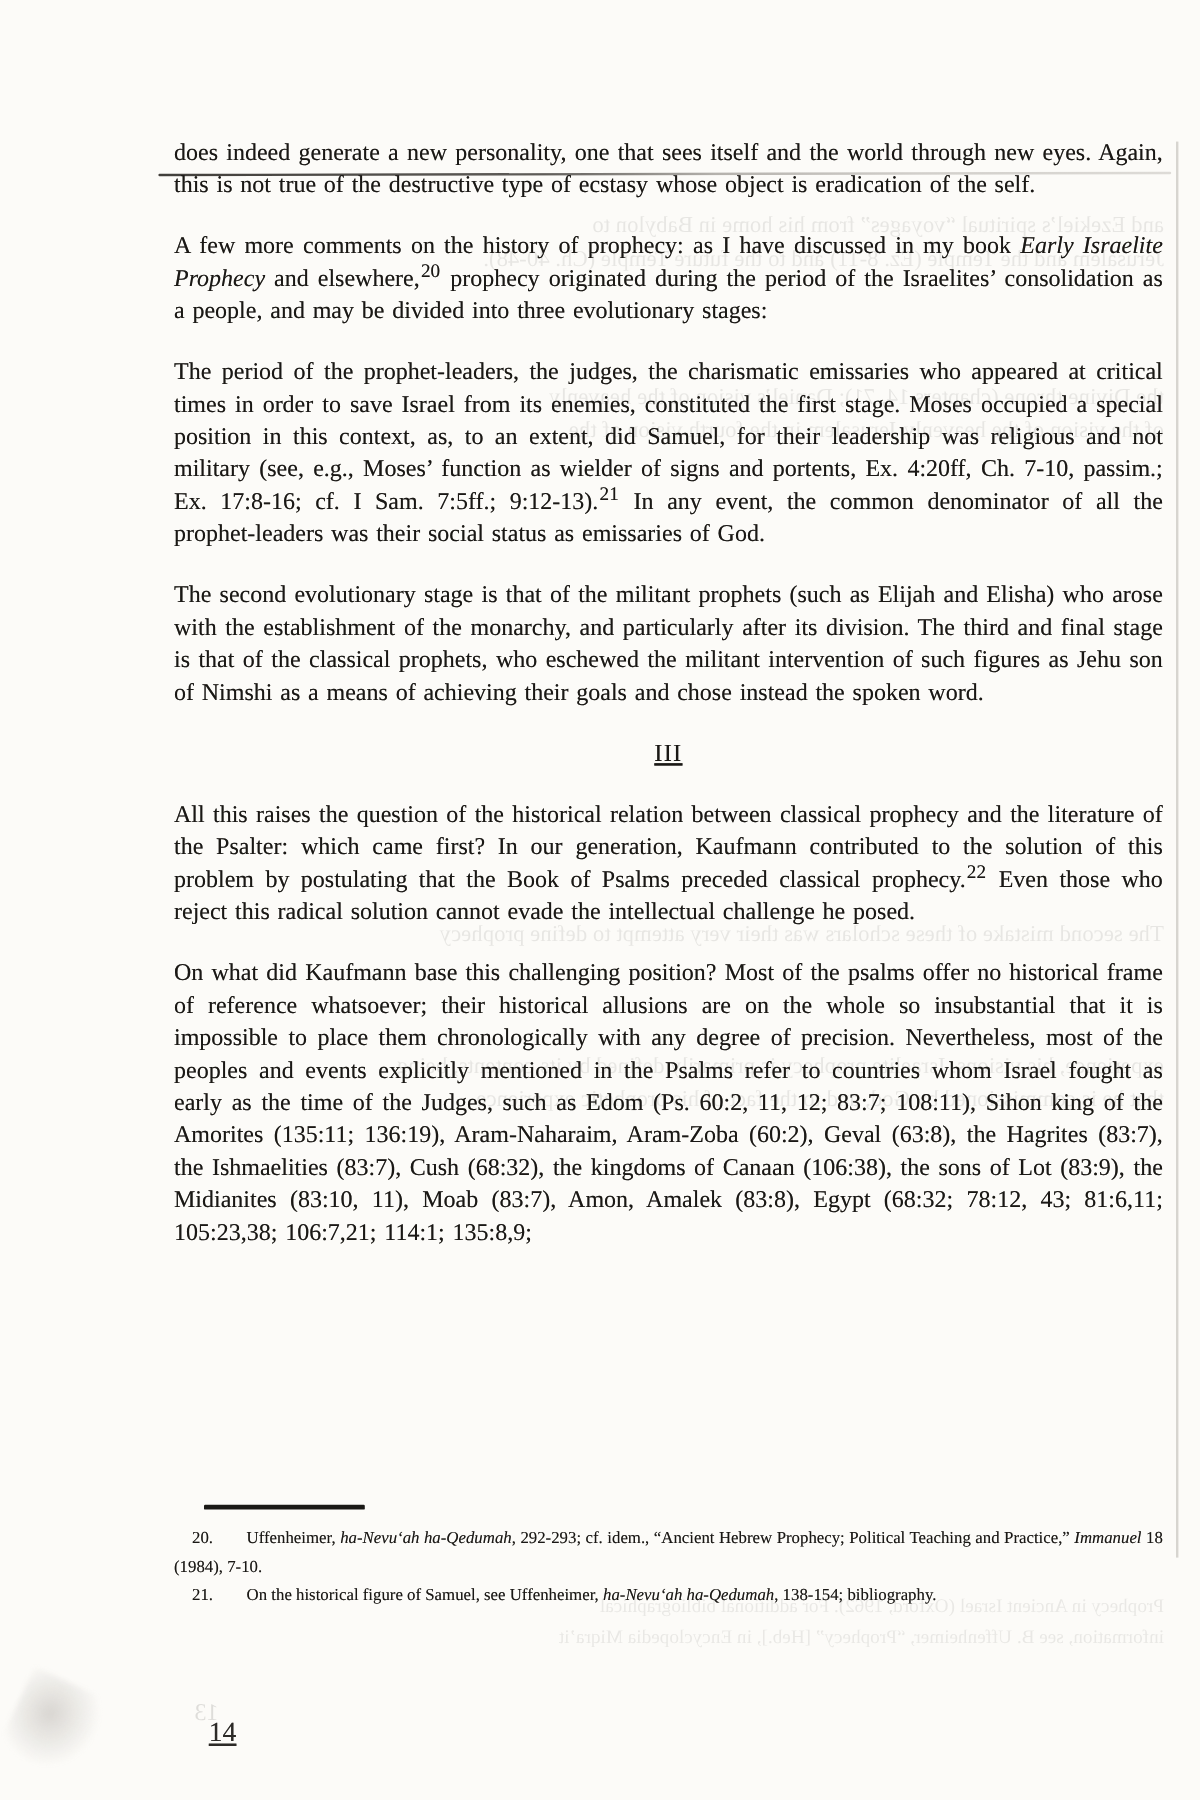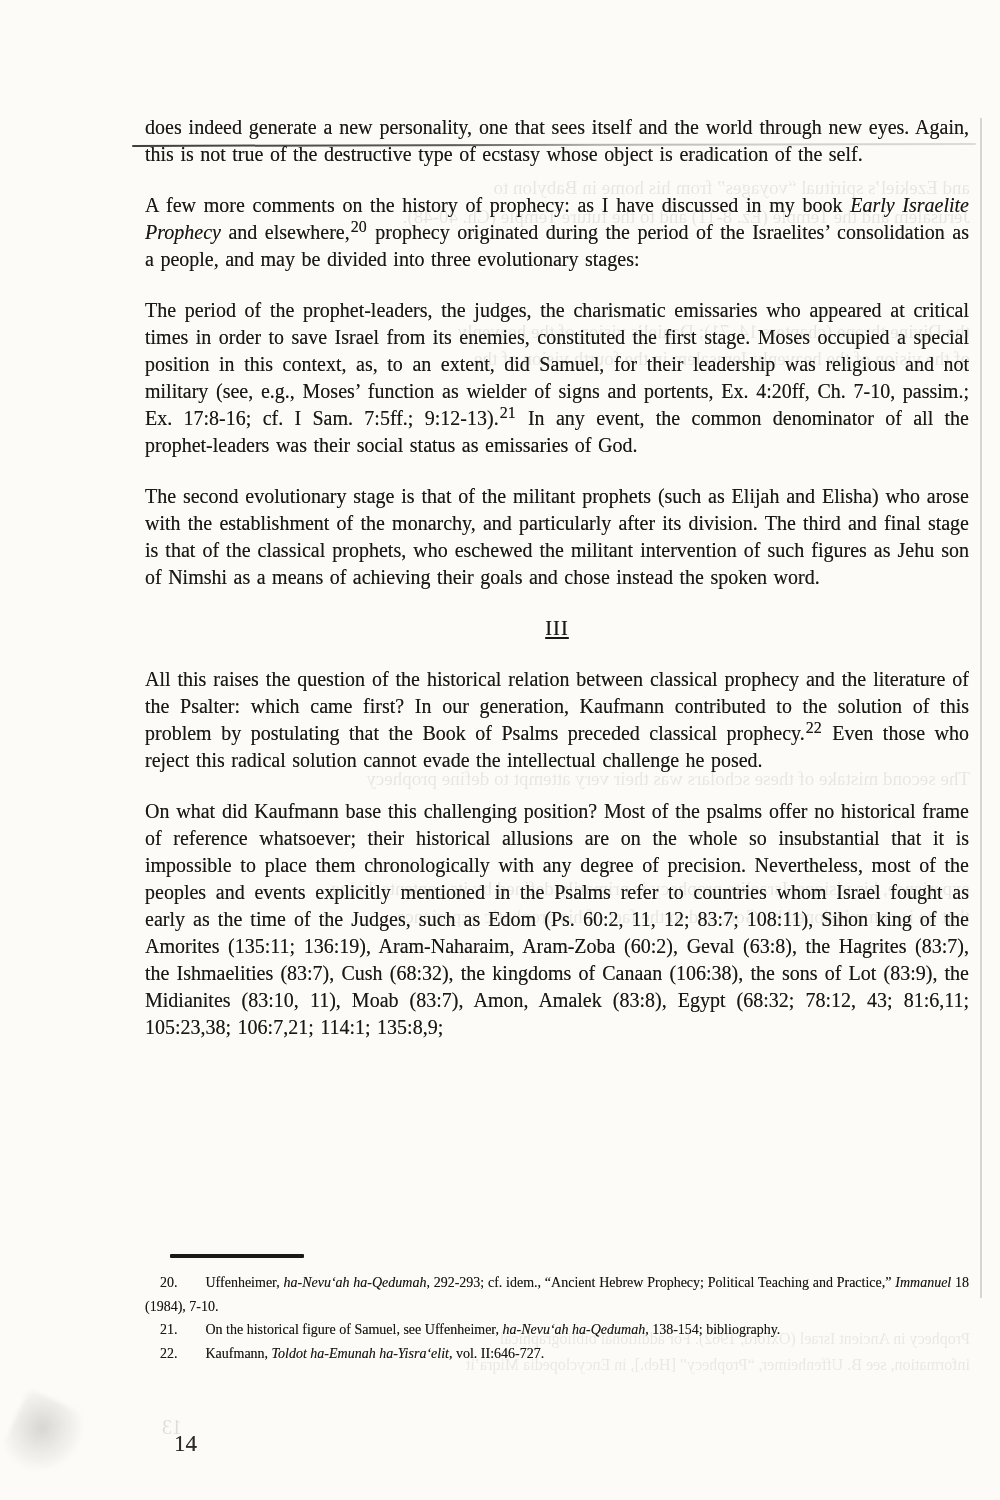--- a/index.html
+++ b/index.html
@@ -83,20 +83,21 @@
   .fn-num { margin-right: 28px; }
 
   
   .page-num {
     position: absolute;
     left: 174px;
     top: 1431px;
     font-size: 23px;
     color: #2c2a27;
     text-shadow: 0 0 0.3px rgba(20,18,15,0.5);
+    text-decoration: underline;
   }
 
   
   .bleed {
     position: absolute;
     left: 140px;
     width: 830px;
     transform: scaleX(-1);
     opacity: 0.11;
     color: #4b4a45;
@@ -174,18 +175,17 @@
 
   </main>
 
   <section class="footnotes">
     <div class="fn-rule"></div>
 
     <p class="fn"><span class="fn-num">20.</span><span>Uffenheimer, </span><em>ha-Nevu‘ah ha-Qedumah</em><span>, 292-293; cf. idem., “Ancient Hebrew Prophecy; Political Teaching and Practice,” </span><em>Immanuel</em><span> 18 (1984), 7-10.</span></p>
 
     <p class="fn"><span class="fn-num">21.</span><span>On the historical figure of Samuel, see Uffenheimer, </span><em>ha-Nevu‘ah ha-Qedumah</em><span>, 138-154; bibliography.</span></p>
 
-    <p class="fn"><span class="fn-num">22.</span><span>Kaufmann, </span><em>Toldot ha-Emunah ha-Yisra‘elit</em><span>, vol. II:646-727.</span></p>
   </section>
 
   <div class="page-num">14</div>
 
 </div>
 
 </body></html>

